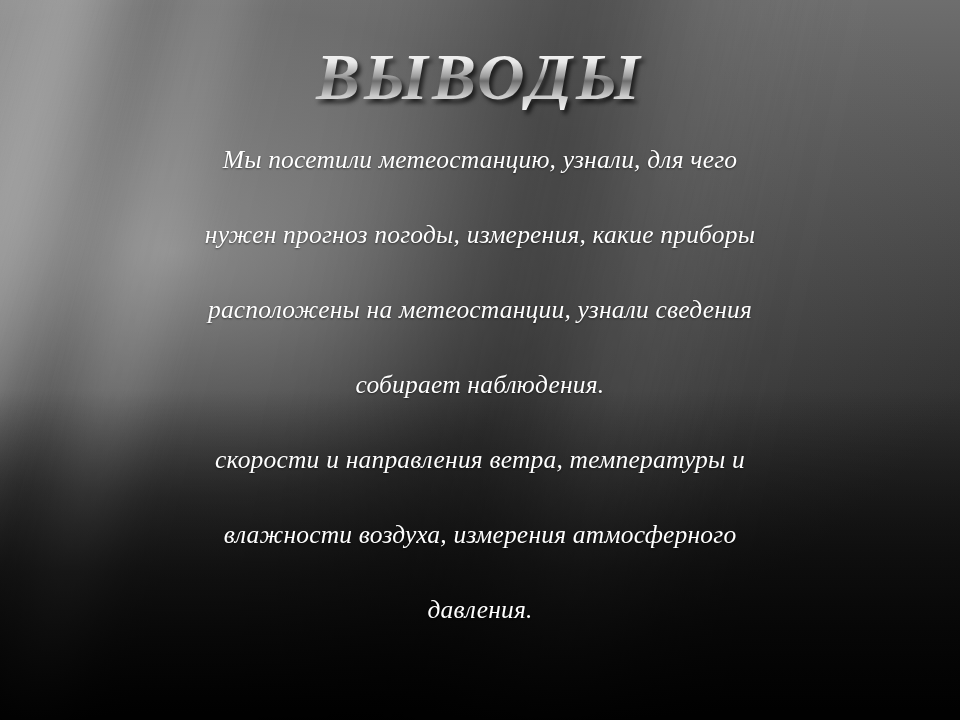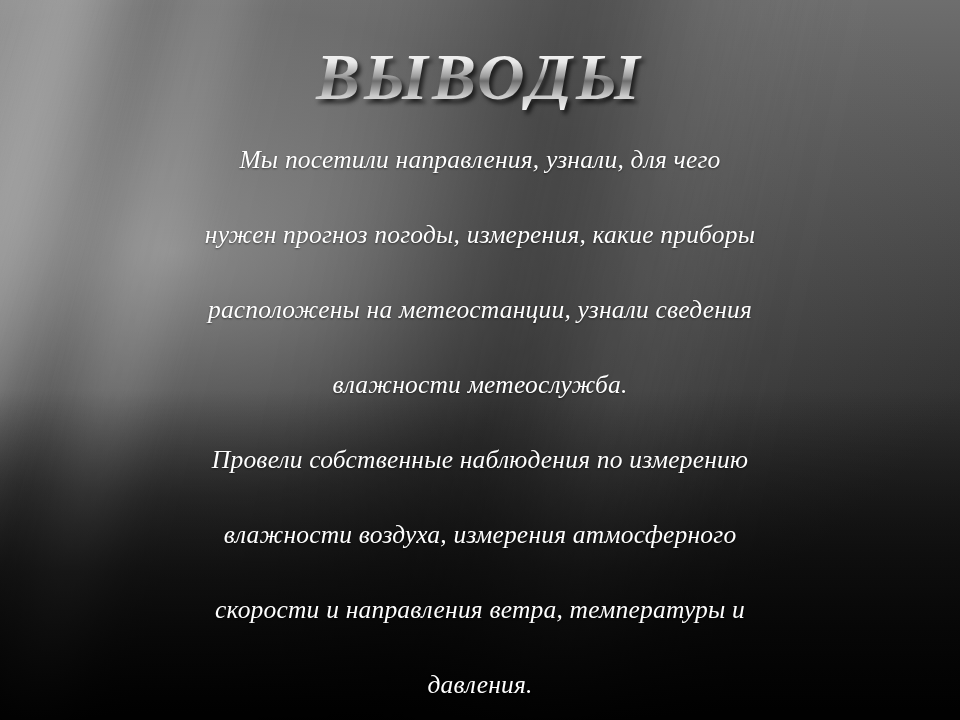--- a/index.html
+++ b/index.html
@@ -123,23 +123,22 @@
   <div class="beam beam-1"></div>
   <div class="beam beam-2"></div>
   <div class="beam beam-3"></div>
   <div class="beam beam-dark"></div>
   <div class="beam beam-4"></div>
   <div class="bottom-shade"></div>
 
   <div class="content">
     <div class="title">ВЫВОДЫ</div>
     <div class="body-text">
-      <p>Мы посетили направления, узнали, для чего</p>
+      <p>Мы посетили метеостанцию, узнали, для чего</p>
       <p>нужен прогноз погоды, измерения, какие приборы</p>
       <p>расположены на метеостанции, узнали сведения</p>
-      <p>влажности метеослужба.</p>
-      <p>Провели собственные наблюдения по измерению</p>
+      <p>собирает наблюдения.</p>
+      <p>скорости и направления ветра, температуры и</p>
       <p>влажности воздуха, измерения атмосферного</p>
-      <p>скорости и направления ветра, температуры и</p>
       <p>давления.</p>
     </div>
   </div>
 </div>
 
 </body></html>

